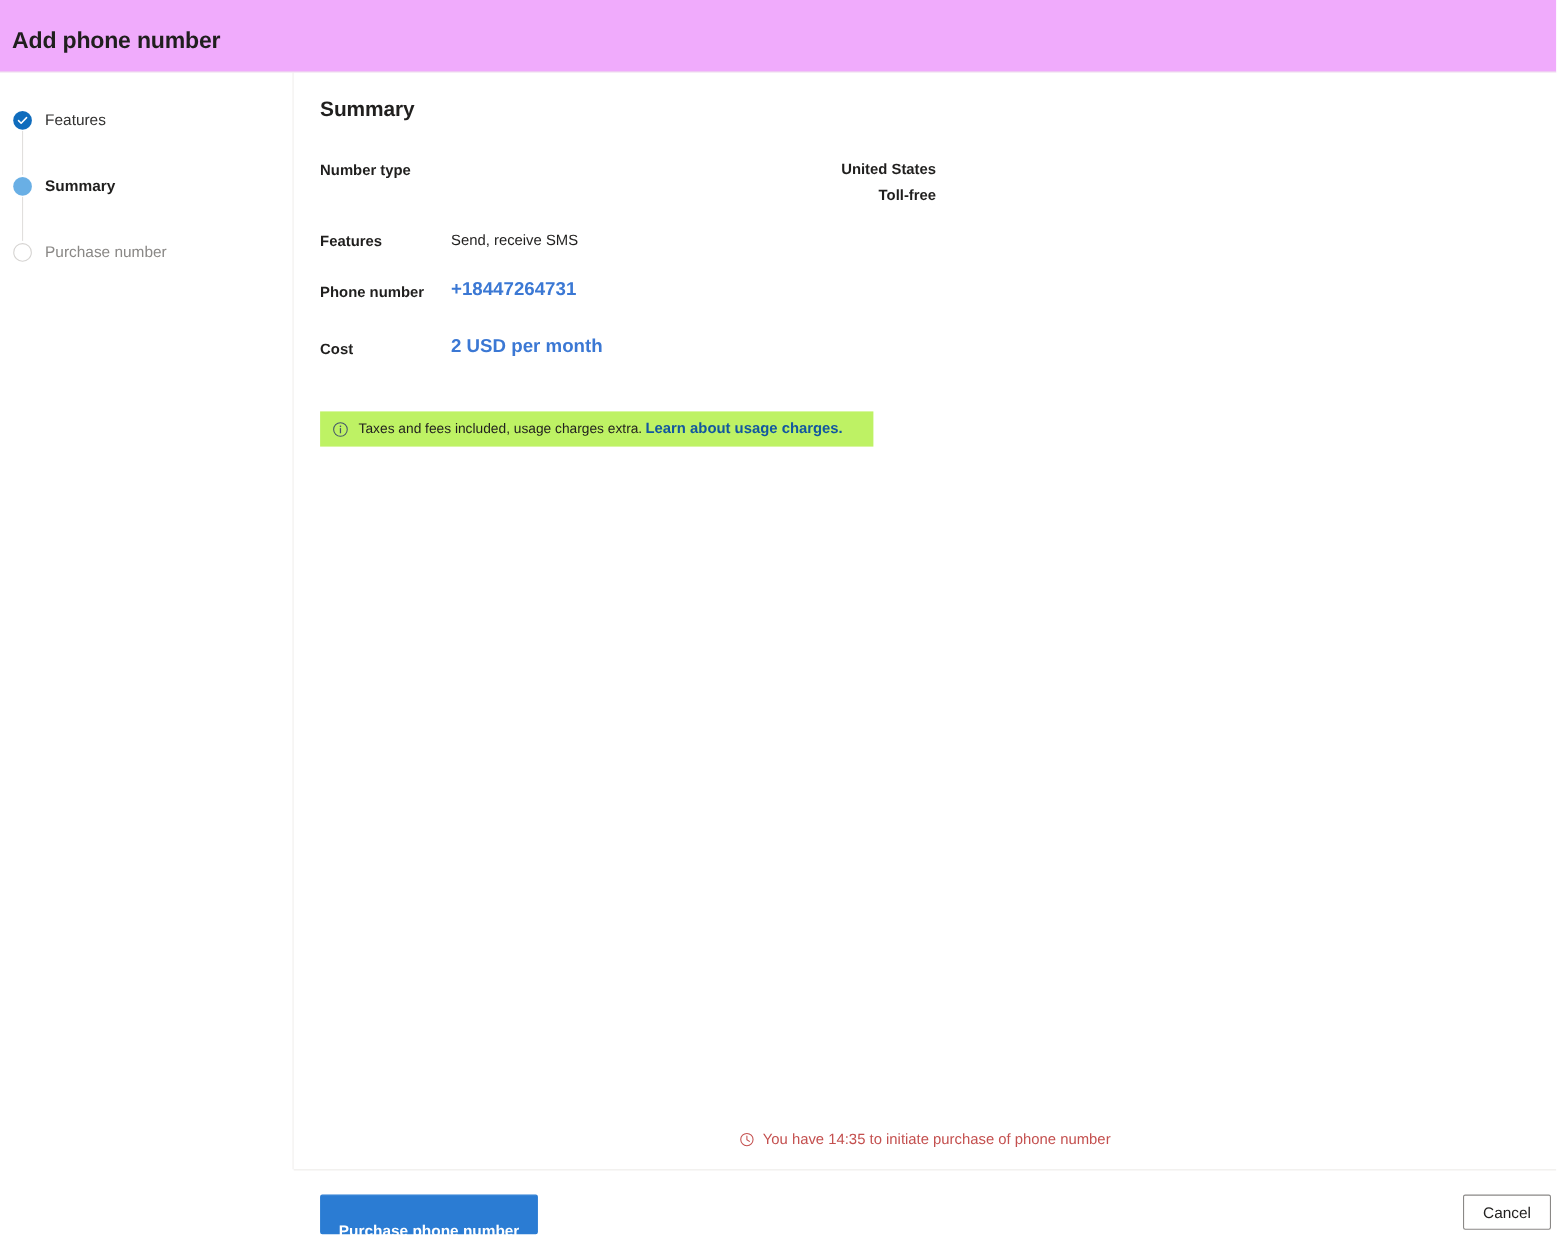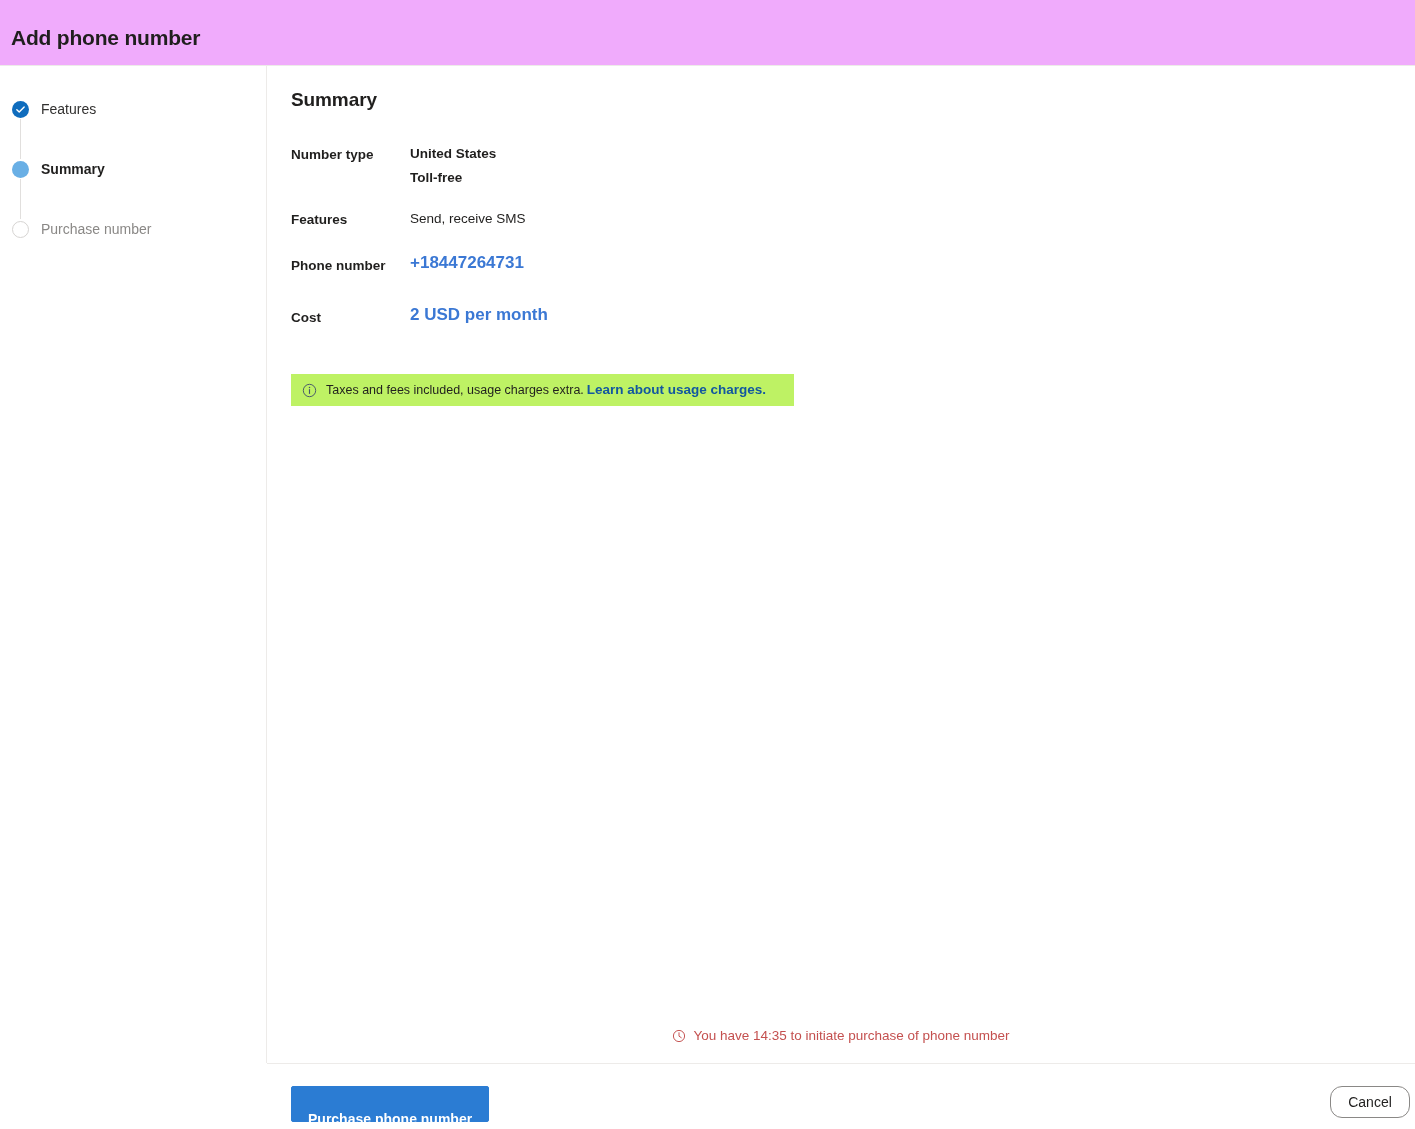--- a/index.html
+++ b/index.html
@@ -151,21 +151,21 @@
     line-height: 20px;
     padding-top: 1px;
   }
   .row-value {
     flex: 1 1 auto;
     font-size: 13.5px;
     line-height: 19px;
     color: #201f1e;
   }
   .row-value .vline { display: block; }
-  .row-value.semibold .vline { font-weight: 600; margin-bottom: 5px; }
+  .row-value.semibold .vline { font-weight: 600; margin-bottom: 5px; text-align: right; }
   .row-value.semibold .vline:last-child { margin-bottom: 0; }
 
   .row-emphasis {
     flex: 1 1 auto;
     font-size: 17px;
     font-weight: 600;
     color: #3b78d4;
     line-height: 22px;
   }
   .summary-row.tall { margin-bottom: 28px; }
@@ -256,21 +256,21 @@
   .btn-secondary {
     position: absolute;
     right: 5px;
     top: 22px;
     height: 32px;
     min-width: 80px;
     padding: 0 14px;
     background: #ffffff;
     color: #201f1e;
     border: 1px solid #8a8886;
-    border-radius: 12px;
+    border-radius: 2px;
     font-family: "Liberation Sans", sans-serif;
     font-size: 14px;
     font-weight: 400;
     line-height: 30px;
     cursor: pointer;
     white-space: nowrap;
   }
 </style>
 </head>
 <body>

